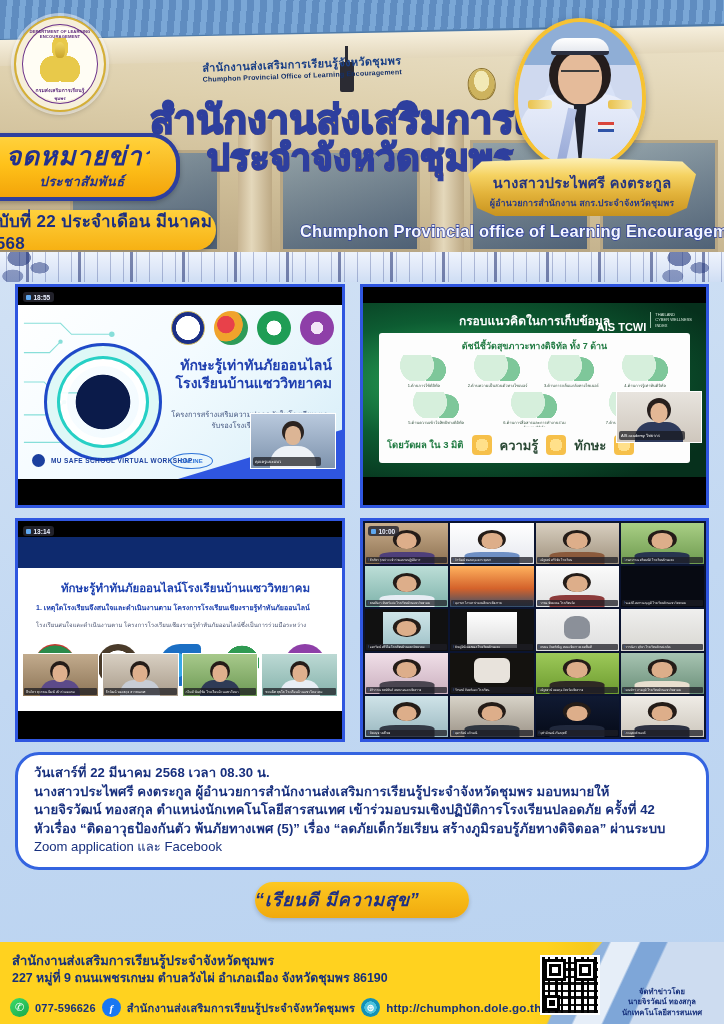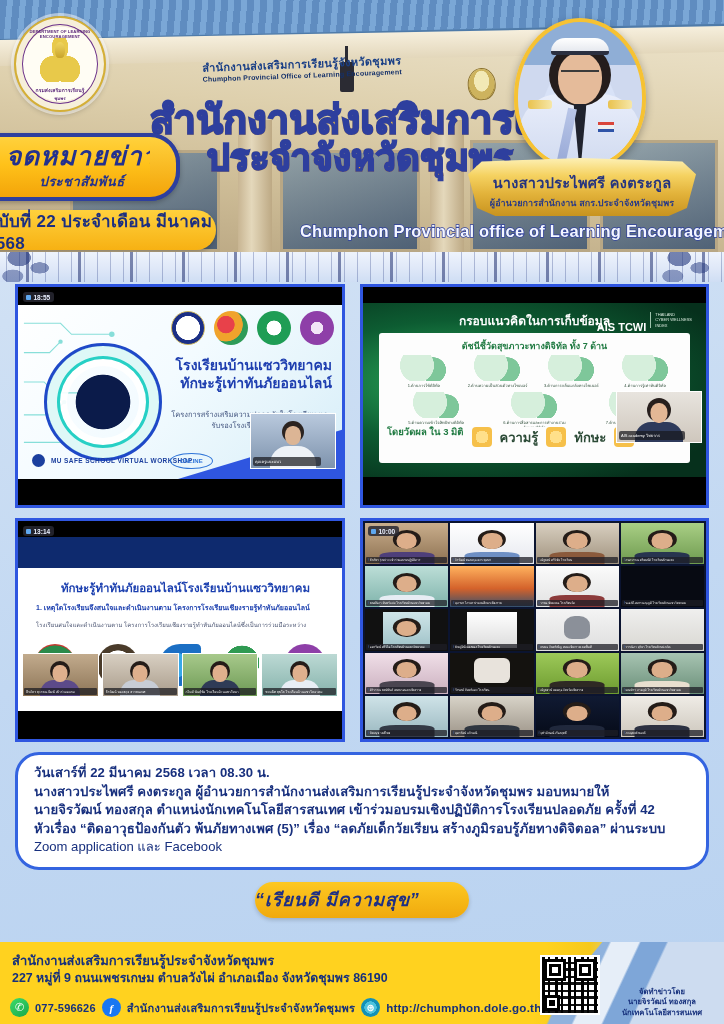--- a/index.html
+++ b/index.html
@@ -451,21 +451,21 @@
   .s2-item .ill {
     height: 26px; margin: 0 auto 2px;
     background: radial-gradient(circle at 40% 40%, #d6efdc 0 40%, transparent 41%),
                 radial-gradient(circle at 65% 58%, #7ec79a 0 28%, transparent 29%);
     border-radius: 4px;
   }
   .s2-item .cap { font-size: 4px; color: #2b4a36; line-height: 1.25; }
   .s2-foot {
     position: absolute; left: 16px; right: 16px; bottom: 14px; height: 36px;
     background: #fdfdfd; border-radius: 3px;
-    display: flex; align-items: flex-start; padding: 0 8px; gap: 8px;
+    display: flex; align-items: center; padding: 0 8px; gap: 8px;
   }
   .s2-foot .big { color:#1f7a41; font-size: 9.5px; font-weight:700; line-height:1.15; }
   .s2-foot .lbl { color:#2b4a36; font-size: 13px; font-weight:700; }
   .s2-foot .ico { width: 20px; height: 20px; border-radius: 4px;
     background: radial-gradient(circle,#ffe08a 0 45%, #f6c04a 46% 100%); }
   .pip2 {
     position: absolute; right: 4px; bottom: 34px;
     width: 86px; height: 52px;
     background: linear-gradient(180deg,#e8e4de,#cfc7bd);
     border: 1.5px solid #fff; overflow:hidden;
@@ -729,22 +729,22 @@
           </g>
         </svg>
         <div class="hero-ring"></div>
         <div class="logos-row">
           <div class="logo-chip lg1"></div>
           <div class="logo-chip lg2"></div>
           <div class="logo-chip lg3"></div>
           <div class="logo-chip lg4"></div>
         </div>
         <div class="slide1-title">
+          <div>ทักษะรู้เท่าทันภัยออนไลน์</div>
           <div>โรงเรียนบ้านแซววิทยาคม</div>
-          <div>ทักษะรู้เท่าทันภัยออนไลน์</div>
         </div>
         <div class="slide1-sub">
           <div>โครงการสร้างเสริมความปลอดภัยในโรงเรียน และ</div>
           <div>รับรองโรงเรียนปลอดภัยในนาม "ไทย"</div>
         </div>
         <div class="slide1-foot">
           <span class="mu-dot"></span>
           <span class="mu-txt">MU SAFE SCHOOL VIRTUAL WORKSHOP</span>
         </div>
         <div class="online-pill">ONLINE</div>

